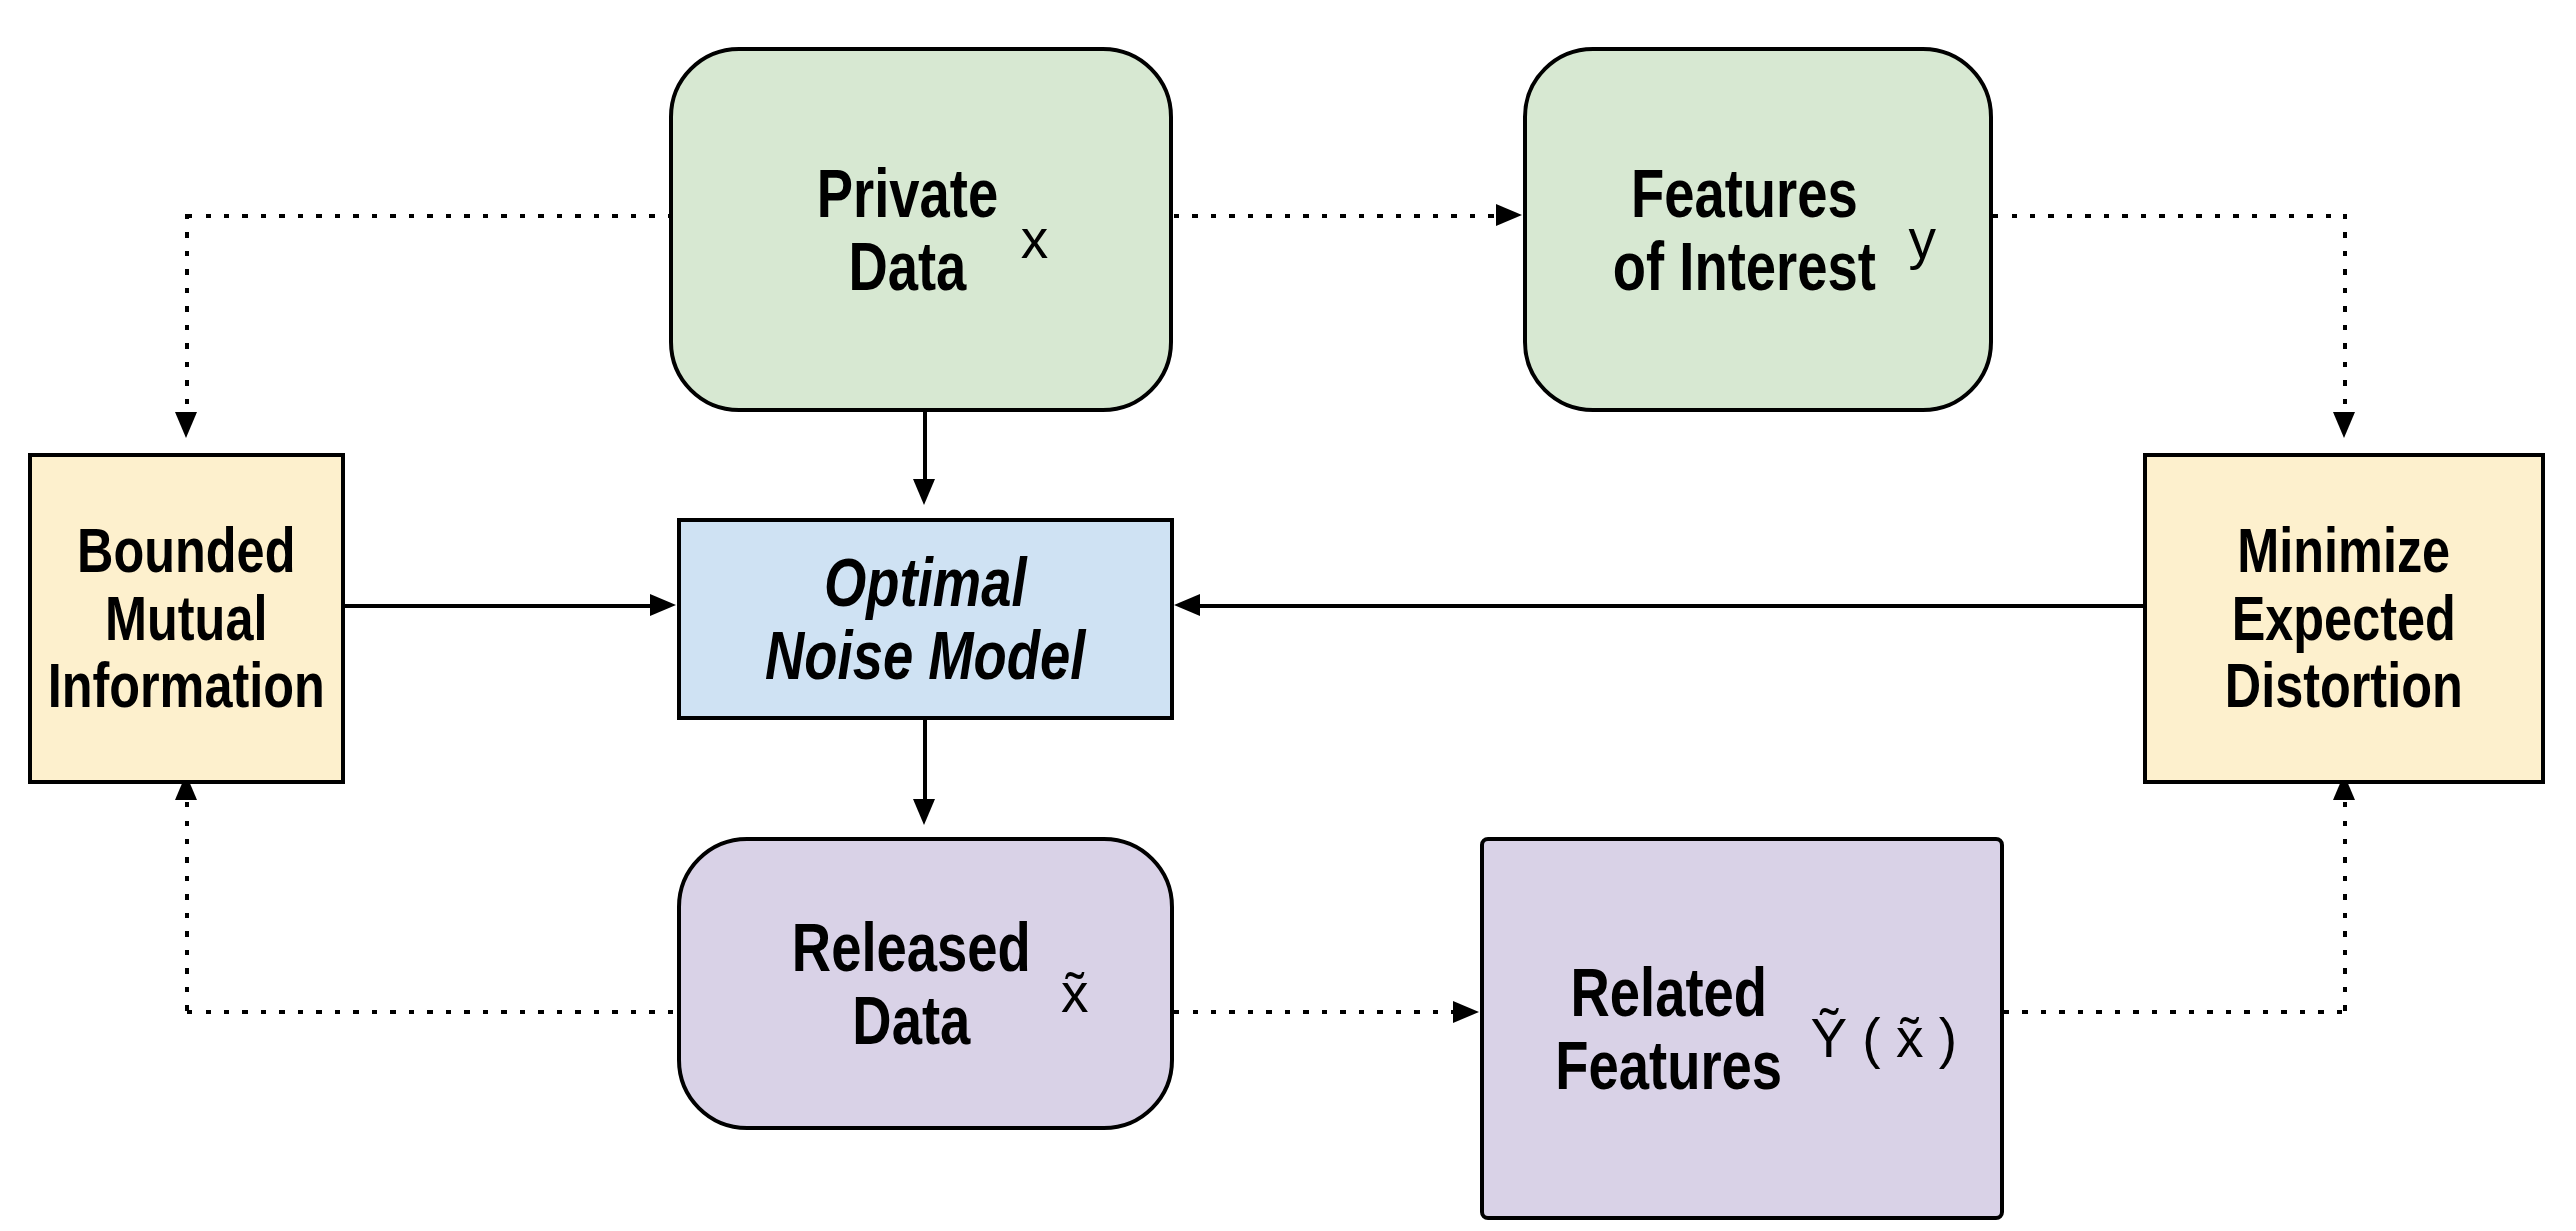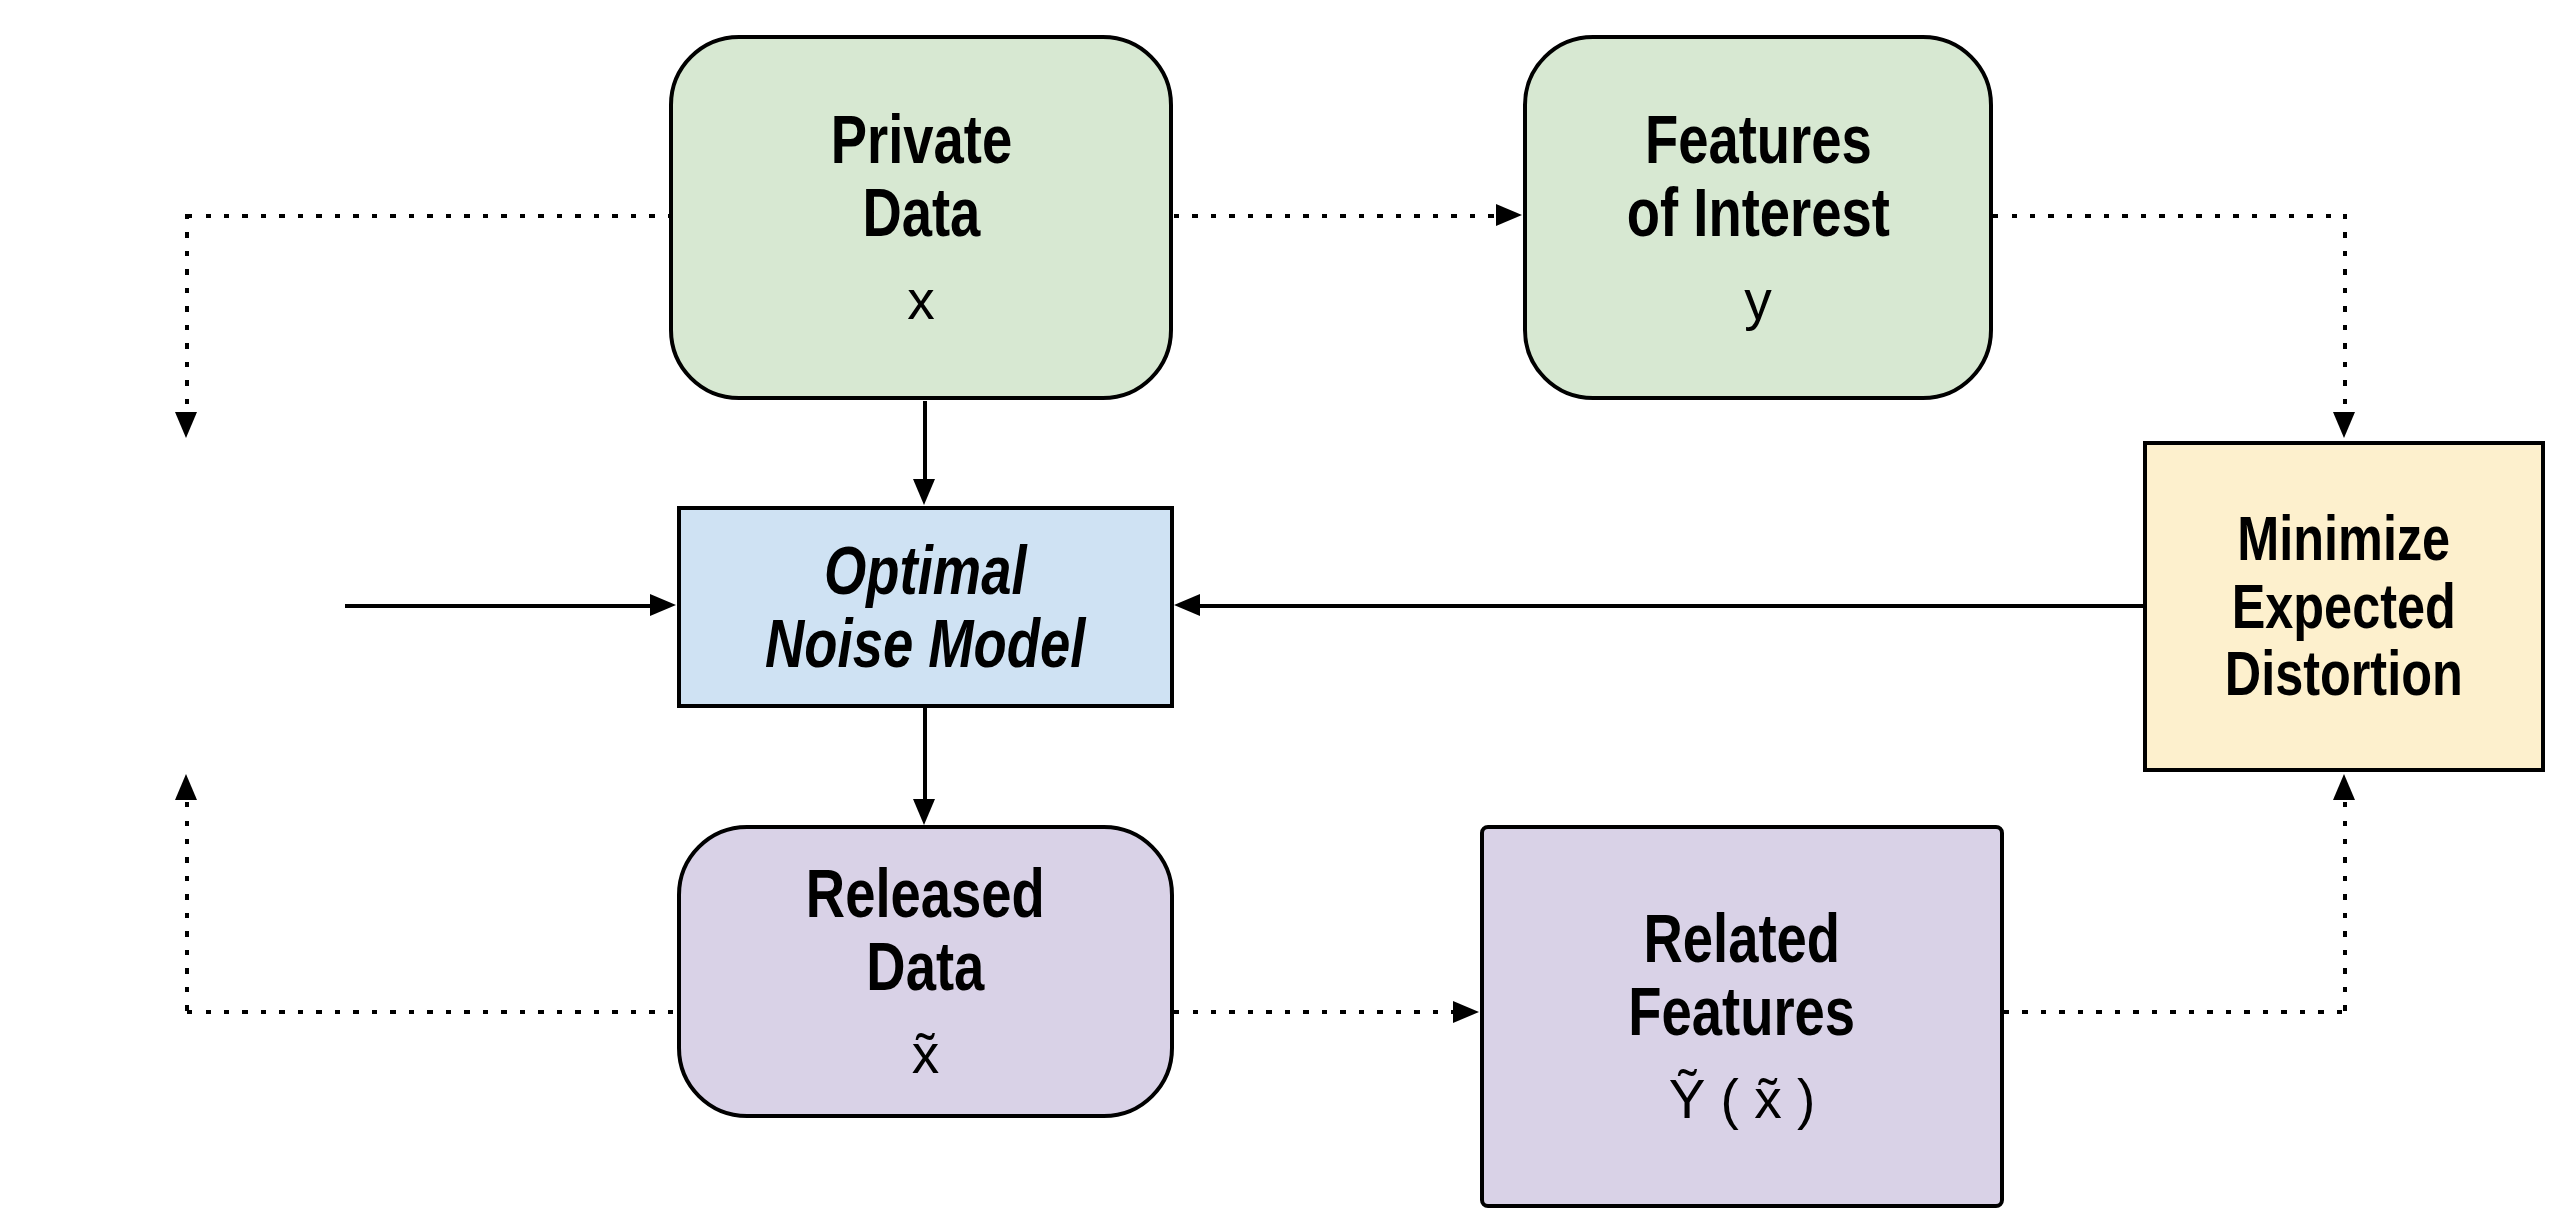--- a/index.html
+++ b/index.html
@@ -9,25 +9,26 @@
     height: 1231px;
     background: #ffffff;
     font-family: "Liberation Sans", sans-serif;
     overflow: hidden;
   }
   .node {
     position: absolute;
     box-sizing: border-box;
     border: 4.4px solid #000000;
     display: flex;
-    flex-direction: column;
+    flex-direction: row;
     align-items: center;
     justify-content: center;
     text-align: center;
     color: #000000;
+    margin-top: 12px;
   }
   .rounded { border-radius: 70px; }
   .box-title {
     font-weight: 700;
     font-size: 68px;
     line-height: 1.07;
     white-space: pre-line;
     width: max-content;
     transform: scaleX(0.80);
     transform-origin: center;
@@ -101,20 +102,25 @@
 Data</div>
     <div class="box-symbol">x</div>
   </div>
 
   <div class="node rounded" style="left: 1523px; top: 35px; width: 470px; height: 365px; background: rgb(215, 232, 210);">
     <div class="box-title">Features
 of Interest</div>
     <div class="box-symbol">y</div>
   </div>
 
+  <div class="node" style="left: 28px; top: 441px; width: 317px; height: 331px; background: rgb(253, 240, 205);">
+    <div class="box-title small">Bounded
+Mutual
+Information</div>
+  </div>
 
   <div class="node" style="left: 677px; top: 506px; width: 497px; height: 202px; background: rgb(207, 226, 243); font-style: italic;">
     <div class="box-title">Optimal
 Noise Model</div>
   </div>
 
   <div class="node" style="left: 2143px; top: 441px; width: 402px; height: 331px; background: rgb(253, 240, 205);">
     <div class="box-title small">Minimize
 Expected
 Distortion</div>

